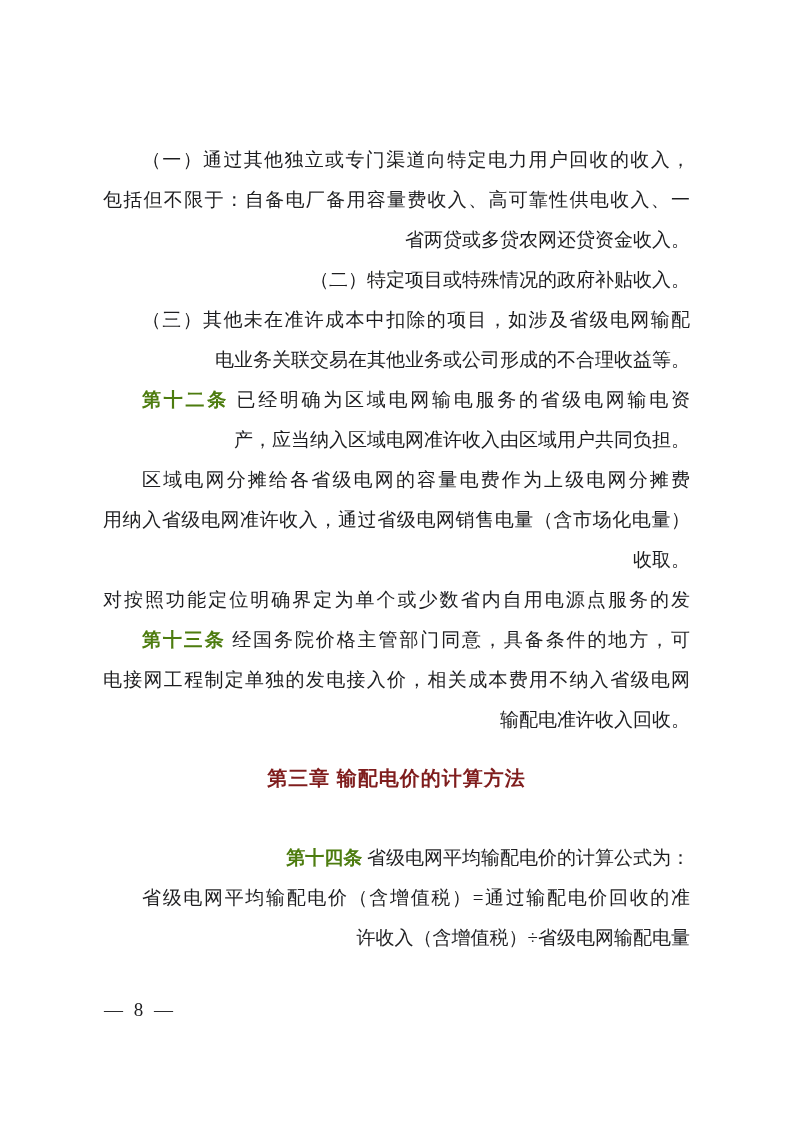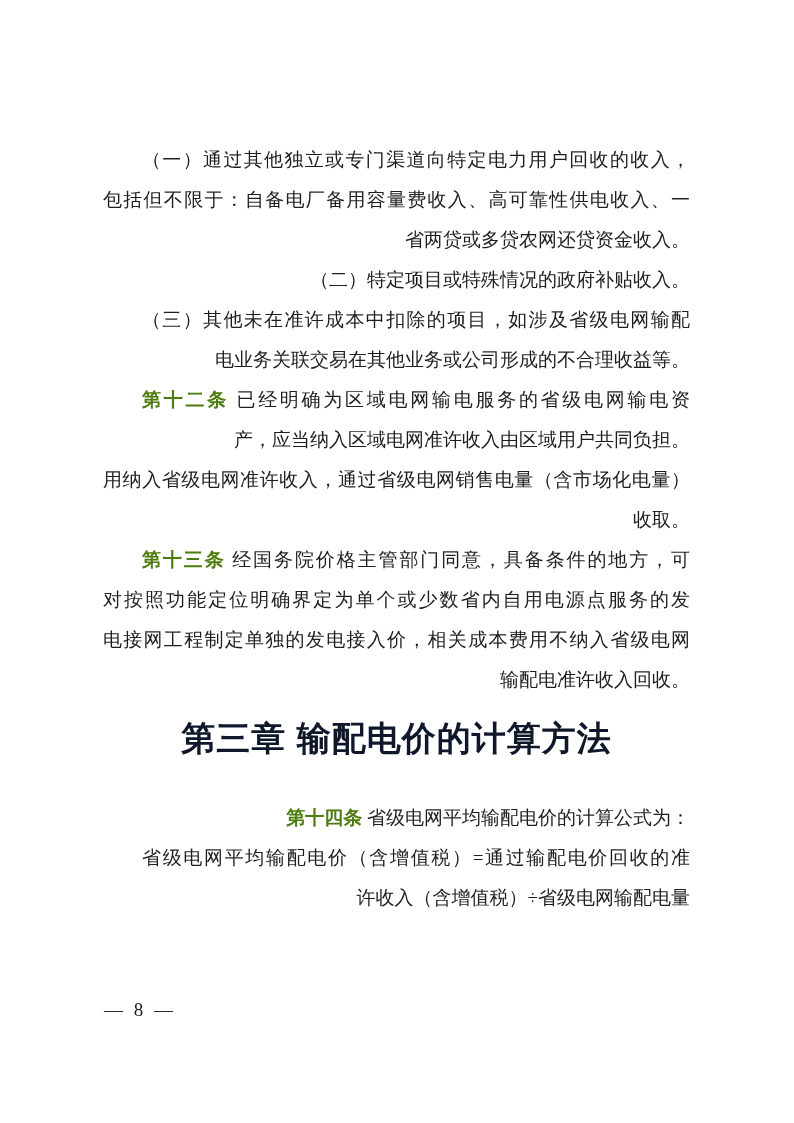--- a/index.html
+++ b/index.html
@@ -42,22 +42,22 @@
     font-weight: bold;
     color: #4d7c0f;
   }
   .chapter-heading {
     margin-top: 13px;
     height: 50px;
     line-height: 50px;
     text-align: center;
     font-family: "Liberation Sans", sans-serif;
     font-weight: bold;
-    font-size: 34px;
-    color: #0f172a;
+    font-size: 20px;
+    color: #7f1d1d;
     letter-spacing: 1px;
   }
   .after-heading {
     margin-top: 35px;
   }
   .page-footer {
     position: absolute;
     left: 104px;
     top: 998px;
     font-size: 19px;
@@ -73,24 +73,25 @@
   <div class="content">
     <div id="lines-before">
         <div class="line indent fill">（一）通过其他独立或专门渠道向特定电力用户回收的收入，</div>
         <div class="line fill">包括但不限于：自备电厂备用容量费收入、高可靠性供电收入、一</div>
         <div class="line">省两贷或多贷农网还贷资金收入。</div>
         <div class="line indent">（二）特定项目或特殊情况的政府补贴收入。</div>
         <div class="line indent fill">（三）其他未在准许成本中扣除的项目，如涉及省级电网输配</div>
         <div class="line">电业务关联交易在其他业务或公司形成的不合理收益等。</div>
         <div class="line indent fill"><b>第十二条</b> 已经明确为区域电网输电服务的省级电网输电资</div>
         <div class="line">产，应当纳入区域电网准许收入由区域用户共同负担。</div>
+        <div class="line indent fill">区域电网分摊给各省级电网的容量电费作为上级电网分摊费</div>
         <div class="line fill">用纳入省级电网准许收入，通过省级电网销售电量（含市场化电量）</div>
         <div class="line">收取。</div>
+        <div class="line fill">对按照功能定位明确界定为单个或少数省内自用电源点服务的发</div>
         <div class="line indent fill"><b>第十三条</b> 经国务院价格主管部门同意，具备条件的地方，可</div>
-        <div class="line fill">对按照功能定位明确界定为单个或少数省内自用电源点服务的发</div>
         <div class="line fill">电接网工程制定单独的发电接入价，相关成本费用不纳入省级电网</div>
         <div class="line">输配电准许收入回收。</div>
       </div>
     <div class="chapter-heading">第三章 输配电价的计算方法</div>
     <div id="lines-after" class="after-heading">
         <div class="line indent"><b>第十四条</b> 省级电网平均输配电价的计算公式为：</div>
         <div class="line indent fill">省级电网平均输配电价（含增值税）=通过输配电价回收的准</div>
         <div class="line">许收入（含增值税）÷省级电网输配电量</div>
       </div>
   </div>

